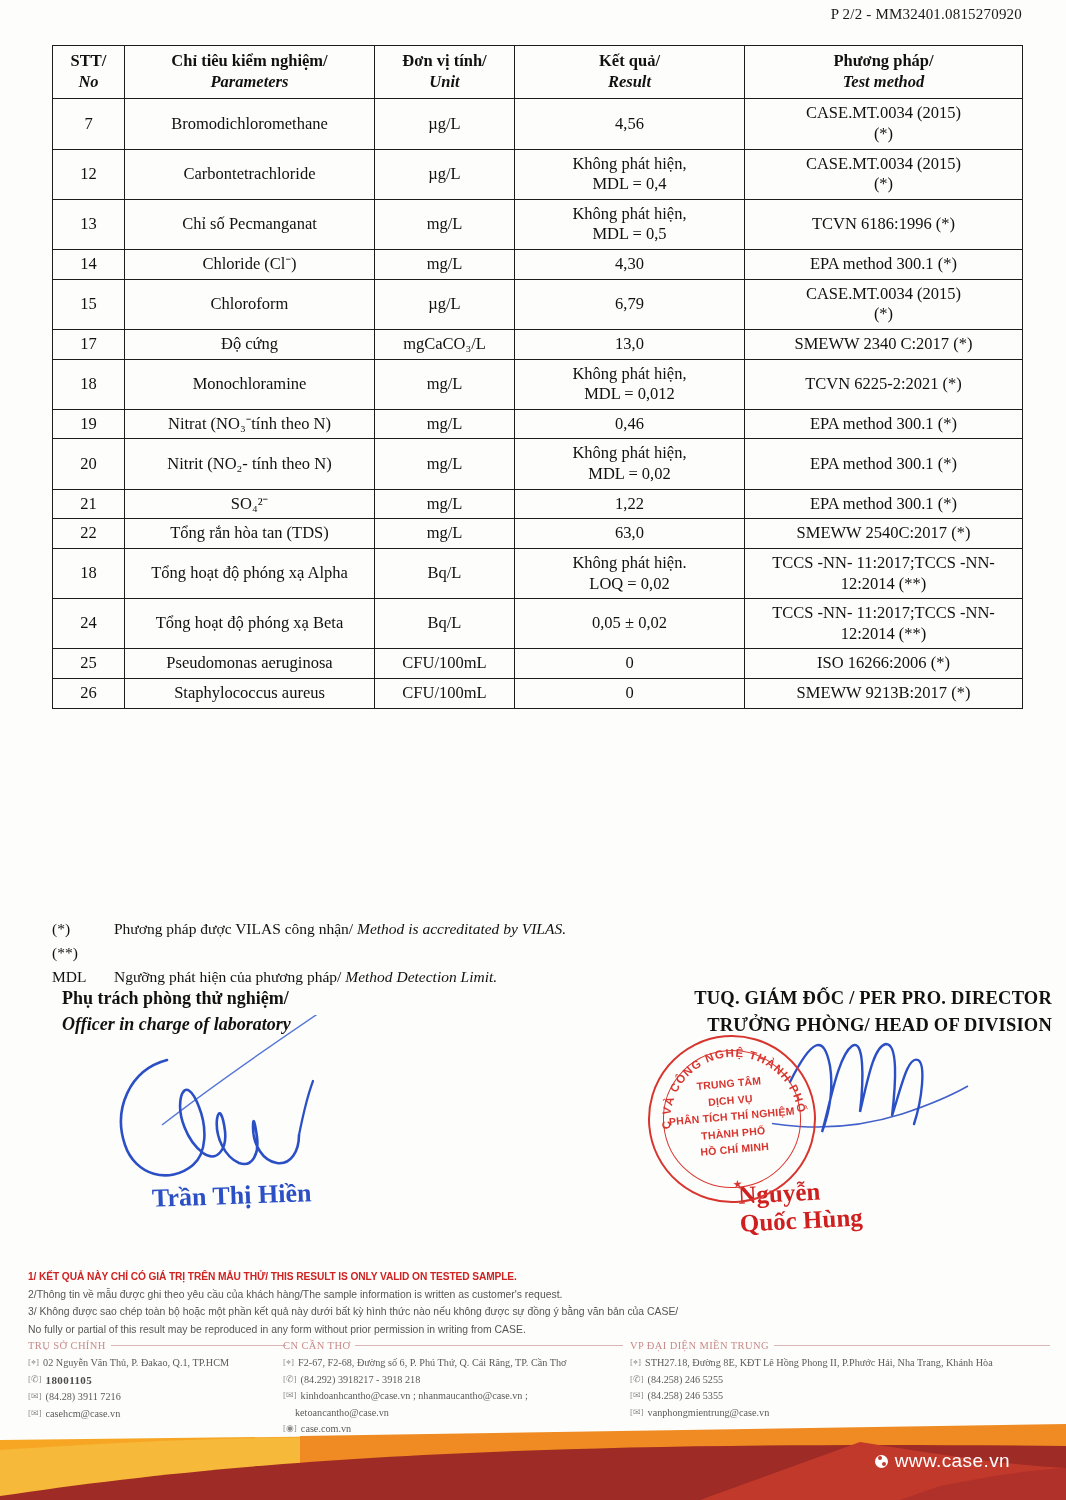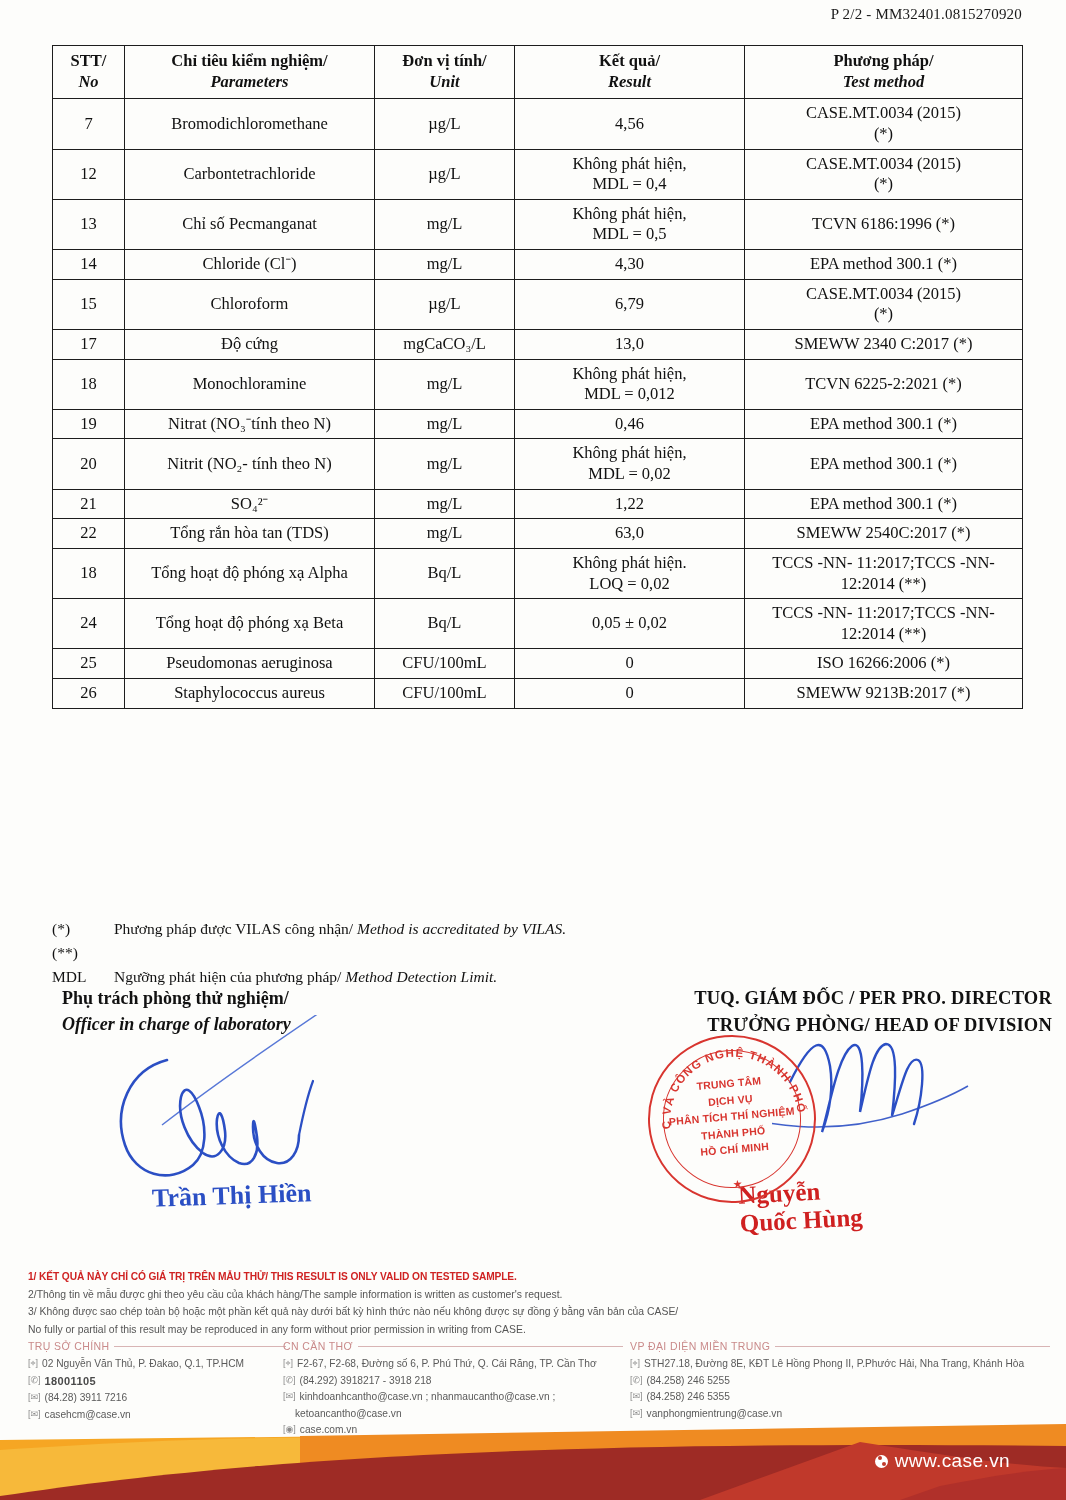--- a/index.html
+++ b/index.html
@@ -100,21 +100,21 @@
   .disclaimer {
     position:absolute; left:28px; top:1268px; width:720px;
     font-family:"Liberation Sans", sans-serif;
     color:#555;
     font-size:10.4px; line-height:1.72;
   }
   .disclaimer .d1 { color:#cf2222; font-weight:bold; font-size:10.2px; letter-spacing:-.1px; }
 
   
   .footer { position:absolute; left:0; top:1340px; width:924px; height:110px;
-            font-family:Liberation Sans, sans-serif; color:#5a5a5a; }
+            font-family:Liberation Serif, serif; color:#5a5a5a; }
   .fcol { position:absolute; top:0; }
   .fcol.c1 { left:28px; width:258px; }
   .fcol.c2 { left:283px; width:340px; }
   .fcol.c3 { left:630px; width:420px; }
   .fhead { color:#c98a8a; font-size:10.5px; letter-spacing:.4px; white-space:nowrap;
            display:flex; align-items:center; gap:5px; margin-bottom:4px; }
   .fhead .rule { flex:1 1 auto; height:1px; background:#d8b4b4; }
   .fline { font-size:10.2px; line-height:1.62; display:flex; gap:4px; }
   .fline .ic { color:#8a8a8a; flex:0 0 auto; font-size:9px; }
   .fline.strong .tx { font-weight:bold; color:#4a4a4a; letter-spacing:.4px; font-size:11px; }

